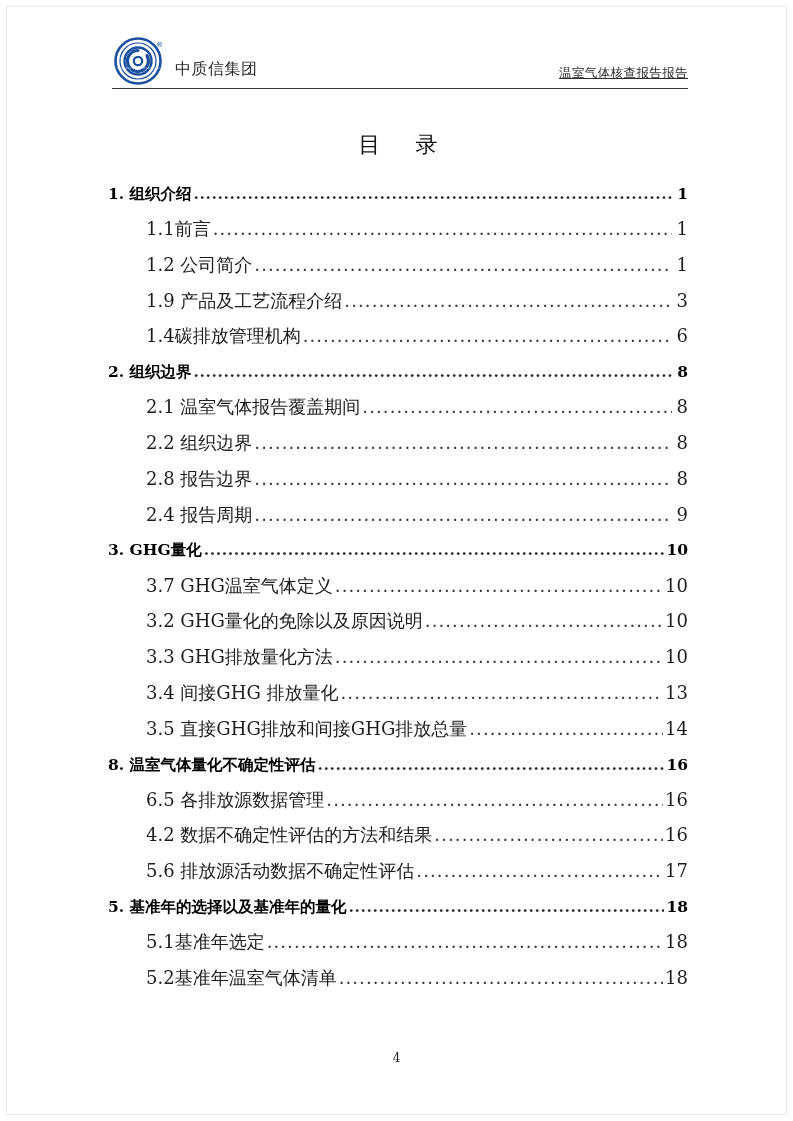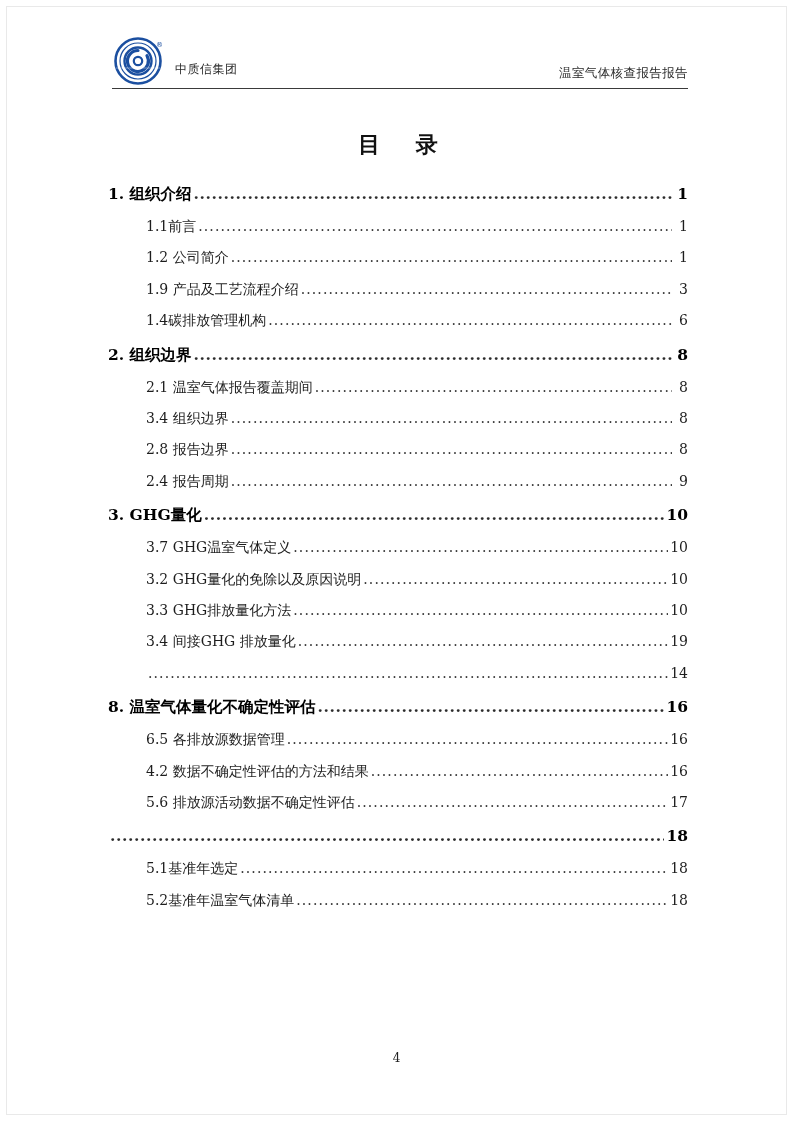--- a/index.html
+++ b/index.html
@@ -48,49 +48,50 @@
     gap: 9px;
     margin-left: 4px;
   }
   .logo-mark {
     position: relative;
     width: 54px;
     height: 54px;
   }
   .logo-mark svg { display: block; }
   .logo-text {
-    font-size: 12px;
+    font-size: 16px;
     letter-spacing: 0.5px;
     color: #2a2a2a;
     font-family: "DejaVu Serif", "Liberation Serif", serif;
     padding-top: 16px;
   }
   .header-title {
     position: absolute;
     right: 0;
     bottom: 10px;
     font-size: 12.5px;
     color: #2b2b2b;
     letter-spacing: 0.4px;
     font-family: "DejaVu Serif", "Liberation Serif", serif;
+    text-decoration: underline;
   }
   .header-rule {
     position: absolute;
     left: 4px;
     right: 0;
     bottom: 3px;
     height: 1px;
     background: #3a3a3a;
   }
 
   
   .toc-title {
     text-align: center;
     font-size: 22px;
-    font-weight: bold;
+    font-weight: normal;
     letter-spacing: 14px;
     margin: 38px 0 16px 0;
     color: #111;
     font-family: "DejaVu Serif", "Liberation Serif", serif;
     text-indent: 14px;
   }
 
   
   .toc { margin-top: 4px; }
 
@@ -123,21 +124,21 @@
     font-size: 15.5px;
     padding: 9px 0 9px 0;
     margin-left: 0px;
     color: #000;
     font-family: "DejaVu Serif", "Liberation Serif", serif;
   }
   .lvl1 .dots { letter-spacing: 0.6px; font-weight: bold; }
 
   
   .lvl2 {
-    font-size: 14px;
+    font-size: 18px;
     padding: 8px 0 8px 0;
     margin-left: 38px;
     color: #1d1d1d;
     font-family: "DejaVu Serif", "Liberation Serif", serif;
   }
   .lvl2 .dots { color: #3a3a3a; }
 
   
   .footer-num {
     position: absolute;
@@ -215,21 +216,21 @@
         <span class="page-num">8</span>
       </div>
 
       <div class="toc-row lvl2">
         <span class="label">2.1 温室气体报告覆盖期间</span>
         <span class="dots">.......................................................................................................................</span>
         <span class="page-num">8</span>
       </div>
 
       <div class="toc-row lvl2">
-        <span class="label">3.4 组织边界</span>
+        <span class="label">2.2 组织边界</span>
         <span class="dots">.......................................................................................................................</span>
         <span class="page-num">8</span>
       </div>
 
       <div class="toc-row lvl2">
         <span class="label">2.8 报告边界</span>
         <span class="dots">.......................................................................................................................</span>
         <span class="page-num">8</span>
       </div>
 
@@ -259,24 +260,25 @@
 
       <div class="toc-row lvl2">
         <span class="label">3.3 GHG排放量化方法</span>
         <span class="dots">.......................................................................................................................</span>
         <span class="page-num">10</span>
       </div>
 
       <div class="toc-row lvl2">
         <span class="label">3.4  间接GHG  排放量化</span>
         <span class="dots">.......................................................................................................................</span>
-        <span class="page-num">19</span>
-      </div>
-
-      <div class="toc-row lvl2">
+        <span class="page-num">13</span>
+      </div>
+
+      <div class="toc-row lvl2">
+        <span class="label">3.5  直接GHG排放和间接GHG排放总量</span>
         <span class="dots">.......................................................................................................................</span>
         <span class="page-num">14</span>
       </div>
 
       <div class="toc-row lvl1">
         <span class="label">8. 温室气体量化不确定性评估</span>
         <span class="dots">.......................................................................................................................</span>
         <span class="page-num">16</span>
       </div>
 
@@ -292,20 +294,21 @@
         <span class="page-num">16</span>
       </div>
 
       <div class="toc-row lvl2">
         <span class="label">5.6  排放源活动数据不确定性评估</span>
         <span class="dots">.......................................................................................................................</span>
         <span class="page-num">17</span>
       </div>
 
       <div class="toc-row lvl1">
+        <span class="label">5. 基准年的选择以及基准年的量化</span>
         <span class="dots">.......................................................................................................................</span>
         <span class="page-num">18</span>
       </div>
 
       <div class="toc-row lvl2">
         <span class="label">5.1基准年选定</span>
         <span class="dots">.......................................................................................................................</span>
         <span class="page-num">18</span>
       </div>
 

